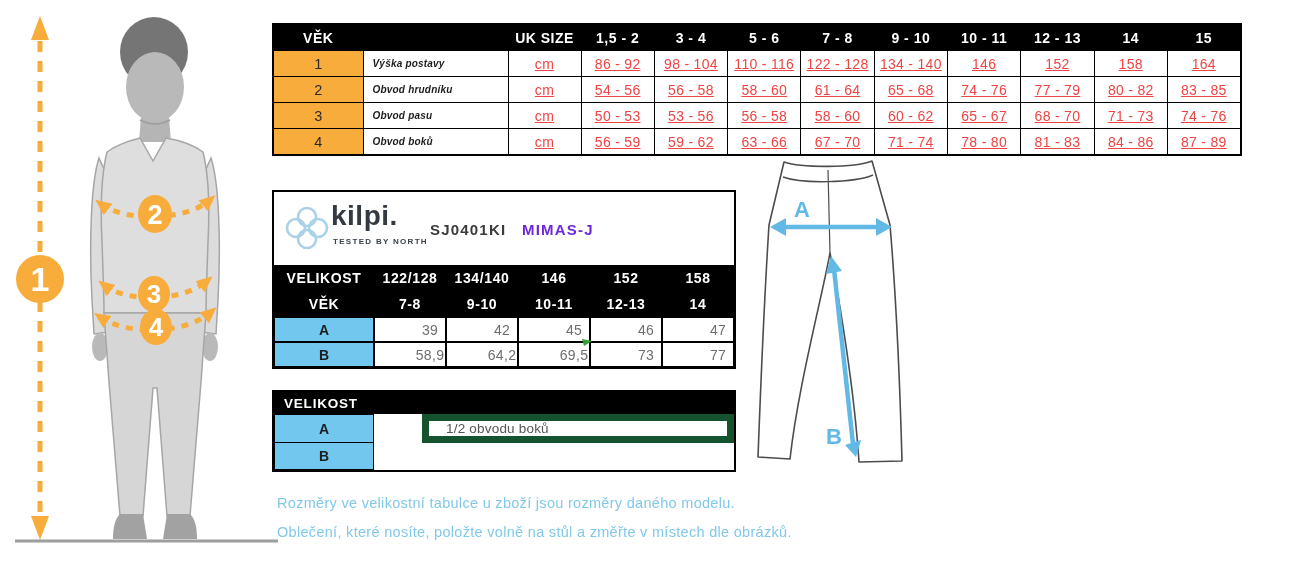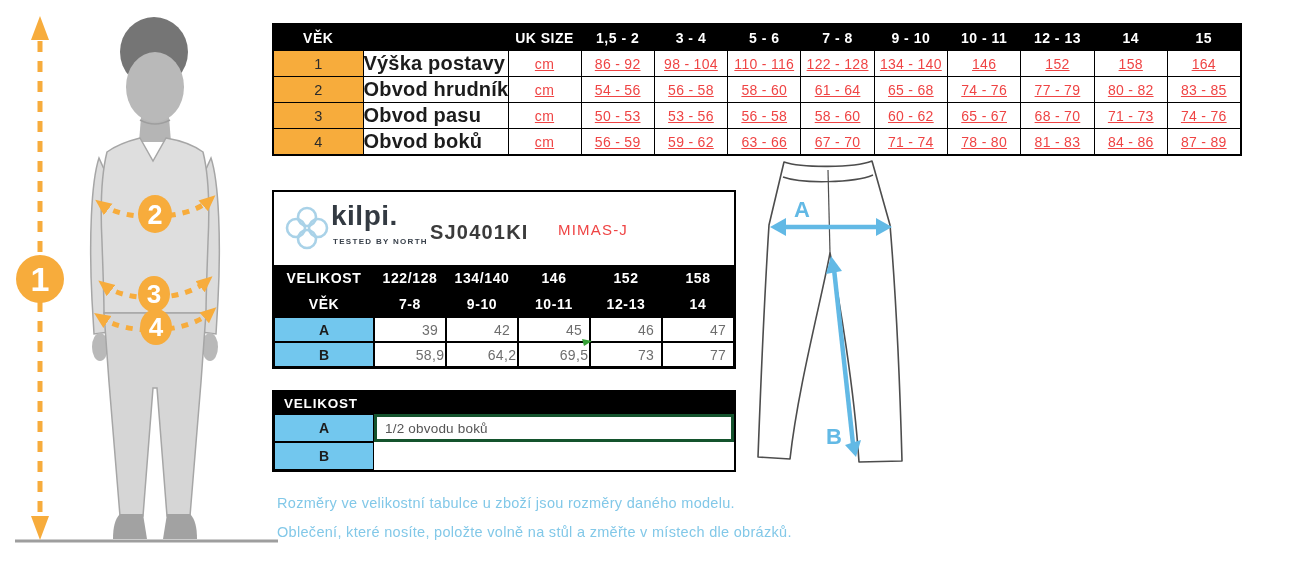--- a/index.html
+++ b/index.html
@@ -6,48 +6,48 @@
   .page{position:relative;width:1308px;height:563px;background:#fff;overflow:hidden;
         font-family:"Liberation Sans", sans-serif;}
 
   
   .size-table{position:absolute;left:272px;top:23px;width:968px;border-collapse:collapse;
               table-layout:fixed;border:2px solid #000;}
   .size-table td{border:1px solid #000;height:25px;padding:0;text-align:center;
                  font-size:14px;overflow:hidden;white-space:nowrap;}
   .size-table tr.hdr td{background:#000;color:#fff;font-weight:bold;letter-spacing:.5px;border-color:#000;}
   .size-table td.num{background:#F7AC3C;color:#2b2b2b;font-size:14.5px;}
-  .size-table td.lbl{text-align:left;font-weight:bold;color:#1c1c1c;font-size:20px;letter-spacing:.2px;}
+  .size-table td.lbl{text-align:left;padding-left:9px;font-weight:bold;color:#1c1c1c;font-size:10px;letter-spacing:.2px;font-style:italic;}
   .size-table td.val{color:#ef4444;letter-spacing:.3px;background:#fff;text-decoration:underline;}
 
   
   .product-box{position:absolute;left:272px;top:190px;width:460px;border:2px solid #000;background:#fff;}
   .logo-area{position:relative;height:73px;background:#fff;text-align:right;}
   .brand-word{position:absolute;left:57px;top:8px;font-size:28px;font-weight:bold;color:#333A42;letter-spacing:.5px;}
   .brand-tagline{position:absolute;left:59px;top:45px;font-size:8px;font-weight:bold;color:#39414B;letter-spacing:1.3px;}
-  .product-code{position:absolute;left:156px;top:29px;font-size:20px;font-weight:bold;color:#3b3b3b;letter-spacing:1.2px;}
-  .product-model{position:absolute;left:248px;top:29px;font-size:15px;font-weight:normal;color:#ef4444;letter-spacing:1.2px;margin-left:36px;}
+  .product-code{position:absolute;left:156px;top:29px;font-size:15px;font-weight:bold;color:#3b3b3b;letter-spacing:1.2px;}
+  .product-model{position:absolute;left:248px;top:29px;font-size:15px;font-weight:bold;color:#6d28d9;letter-spacing:1.2px;}
   .product-header{background:#000;position:relative;}
   .ph-row{display:grid;grid-template-columns:100px repeat(5,1fr);height:26px;align-items:center;}
   .phc{color:#fff;font-weight:bold;font-size:14px;text-align:center;letter-spacing:.6px;}
   .pdata-row{display:grid;grid-template-columns:100px repeat(5,1fr);height:25px;}
   .pcell{border:1px solid #000;display:flex;align-items:center;justify-content:center;font-size:14px;}
   .pcell.label{background:#72C7EE;font-weight:bold;color:#1c1c1c;}
   .pcell.val{background:#fff;color:#6e6e6e;letter-spacing:.3px;padding-left:40px;}
   .green-flag{position:absolute;left:308px;top:73px;}
 
   
   .legend-box{position:absolute;left:272px;top:390px;width:460px;border:2px solid #000;background:#fff;}
   .legend-header{background:#000;color:#fff;font-weight:bold;font-size:13.5px;letter-spacing:.8px;
                  height:22px;display:flex;align-items:center;padding-left:10px;}
   .legend-row{display:grid;grid-template-columns:100px 1fr;height:28px;}
   .legend-label{border:1px solid #000;background:#72C7EE;font-weight:bold;color:#1c1c1c;font-size:14px;
                 display:flex;align-items:center;justify-content:center;}
-  .legend-text{border:3px solid #14532d;background:#fff;color:#555;font-size:13.5px;
-               display:flex;align-items:center;padding-left:8px;letter-spacing:.2px;}
+  .legend-text{border:7px solid #14532d;background:#fff;color:#555;font-size:13.5px;
+               display:flex;align-items:center;padding-left:17px;letter-spacing:.2px;margin-left:48px;}
 
   
   .notes{position:absolute;left:277px;top:489px;width:640px;font-size:14.5px;color:#82C8E8;
          line-height:29px;letter-spacing:.3px;}
 
   
   .figure-svg{position:absolute;left:0;top:0;}
   .pants-svg{position:absolute;left:742px;top:157px;}
 </style>
 </head>

